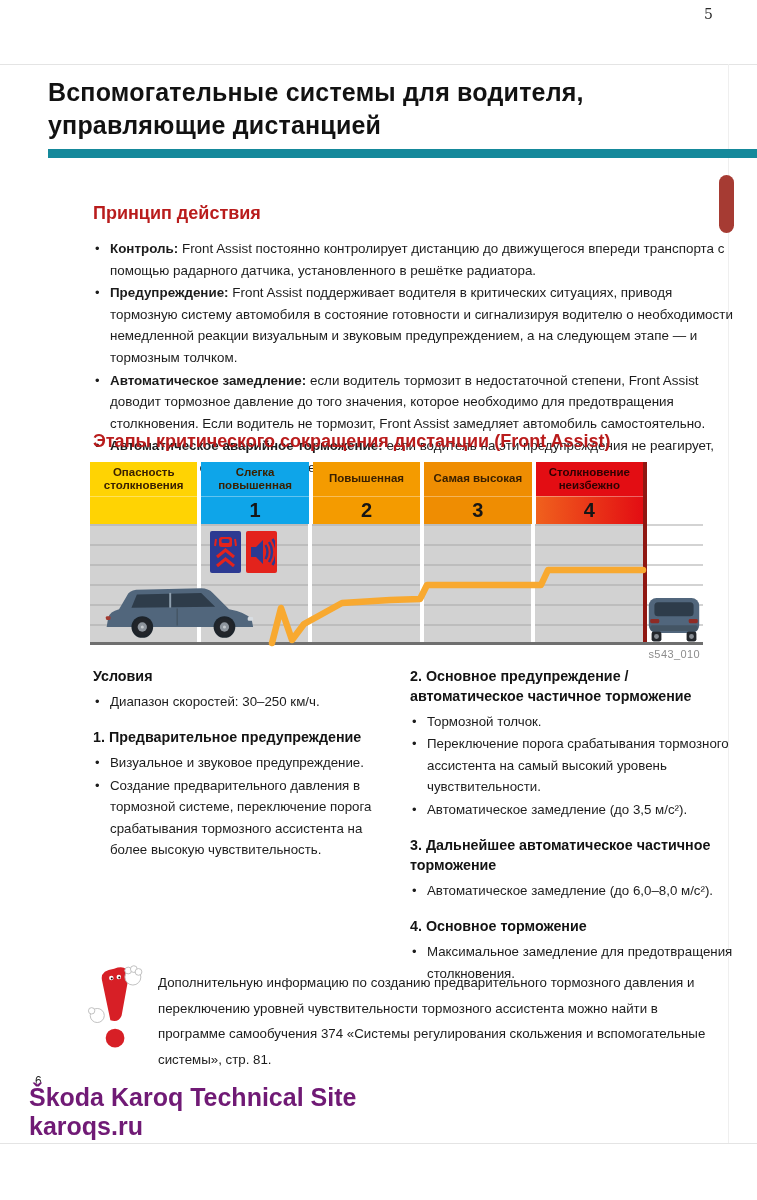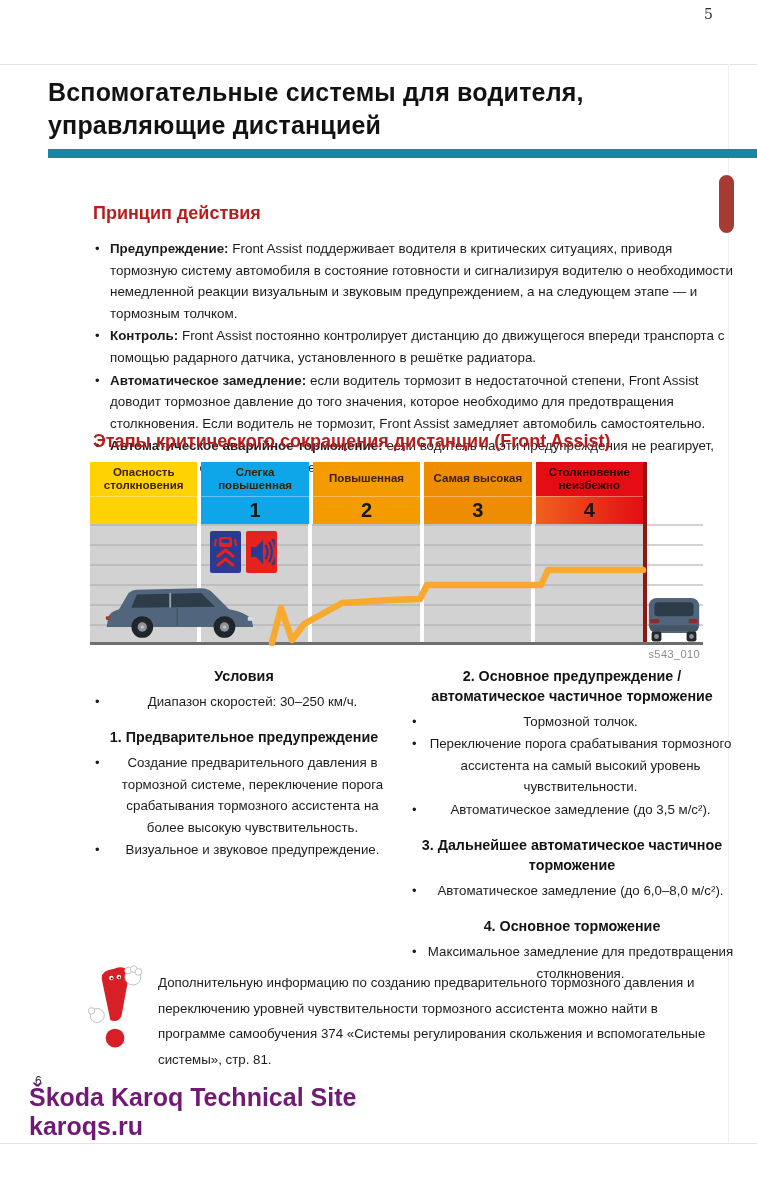--- a/index.html
+++ b/index.html
@@ -56,21 +56,21 @@
   .d-icon{position:absolute;width:31px;height:42px;border-radius:2px;display:flex;
           align-items:center;justify-content:center;}
   .d-icon-car{left:120px;top:69px;background:#2C3A92;}
   .d-icon-sound{left:156px;top:69px;background:#E3231C;}
   .car-left{position:absolute;left:12px;top:118px;}
   .car-right{position:absolute;left:556px;top:126px;}
   .d-caption{position:absolute;right:12px;top:186px;font-size:11px;color:#8C8C8C;
              letter-spacing:.4px;}
 
   
-  .col{position:absolute;top:666px;text-align:center;}
+  .col{position:absolute;top:666px;}
   .col-left{left:93px;width:302px;}
   .col-right{left:410px;width:324px;}
   .h3{font-size:14.3px;font-weight:800;margin:0 0 5px 0;line-height:20px;color:#141414;}
   .col .blist{margin-bottom:15px;}
   .col .blist li{font-size:13.3px;line-height:21.4px;}
 
   
   .note{position:absolute;left:86px;top:960px;width:625px;display:flex;gap:12px;}
   .note-icon{flex:0 0 60px;}
   .note-text{font-size:13.3px;line-height:25.5px;padding-top:10px;width:560px;}
@@ -94,22 +94,22 @@
   <div class="title">
     <span>Вспомогательные системы для водителя,</span><br>
     <span>управляющие дистанцией</span>
   </div>
   <div class="tealbar"></div>
   <div class="redpill"></div>
 
   <div class="h2 principle-h">Принцип действия</div>
 
   <ul class="blist principle-list">
+    <li><b>Контроль:</b><span> Front Assist постоянно контролирует дистанцию до движущегося впереди транспорта с помощью радарного датчика, установленного в решётке радиатора.</span></li>
     <li><b>Предупреждение:</b><span> Front Assist поддерживает водителя в критических ситуациях, приводя тормозную систему автомобиля в состояние готовности и сигнализируя водителю о необходимости немедленной реакции визуальным и звуковым предупреждением, а на следующем этапе — и тормозным толчком.</span></li>
-    <li><b>Контроль:</b><span> Front Assist постоянно контролирует дистанцию до движущегося впереди транспорта с помощью радарного датчика, установленного в решётке радиатора.</span></li>
     <li><b>Автоматическое замедление:</b><span> если водитель тормозит в недостаточной степени, Front Assist доводит тормозное давление до того значения, которое необходимо для предотвращения столкновения. Если водитель не тормозит, Front Assist замедляет автомобиль самостоятельно.</span></li>
     <li><b>Автоматическое аварийное торможение:</b><span> если водитель на эти предупреждения не реагирует, инициируется основное торможение.</span></li>
   </ul>
 
   <div class="h2 stages-h">Этапы критического сокращения дистанции (Front Assist)</div>
 
   <div class="diagram">
 
     <div class="d-ext"></div>
     <div class="d-body"></div>
@@ -200,22 +200,22 @@
     <div class="d-caption">s543_010</div>
   </div>
 
   <div class="col col-left">
     <div class="h3">Условия</div>
     <ul class="blist">
       <li><span>Диапазон скоростей: 30–250 км/ч.</span></li>
     </ul>
     <div class="h3">1. Предварительное предупреждение</div>
     <ul class="blist">
+      <li><span>Визуальное и звуковое предупреждение.</span></li>
       <li><span>Создание предварительного давления в тормозной системе, переключение порога срабатывания тормозного ассистента на более высокую чувствительность.</span></li>
-      <li><span>Визуальное и звуковое предупреждение.</span></li>
     </ul>
   </div>
 
   <div class="col col-right">
     <div class="h3">2. Основное предупреждение / автоматическое частичное торможение</div>
     <ul class="blist">
       <li><span>Тормозной толчок.</span></li>
       <li><span>Переключение порога срабатывания тормозного ассистента на самый высокий уровень чувствительности.</span></li>
       <li><span>Автоматическое замедление (до 3,5 м/с²).</span></li>
     </ul>

